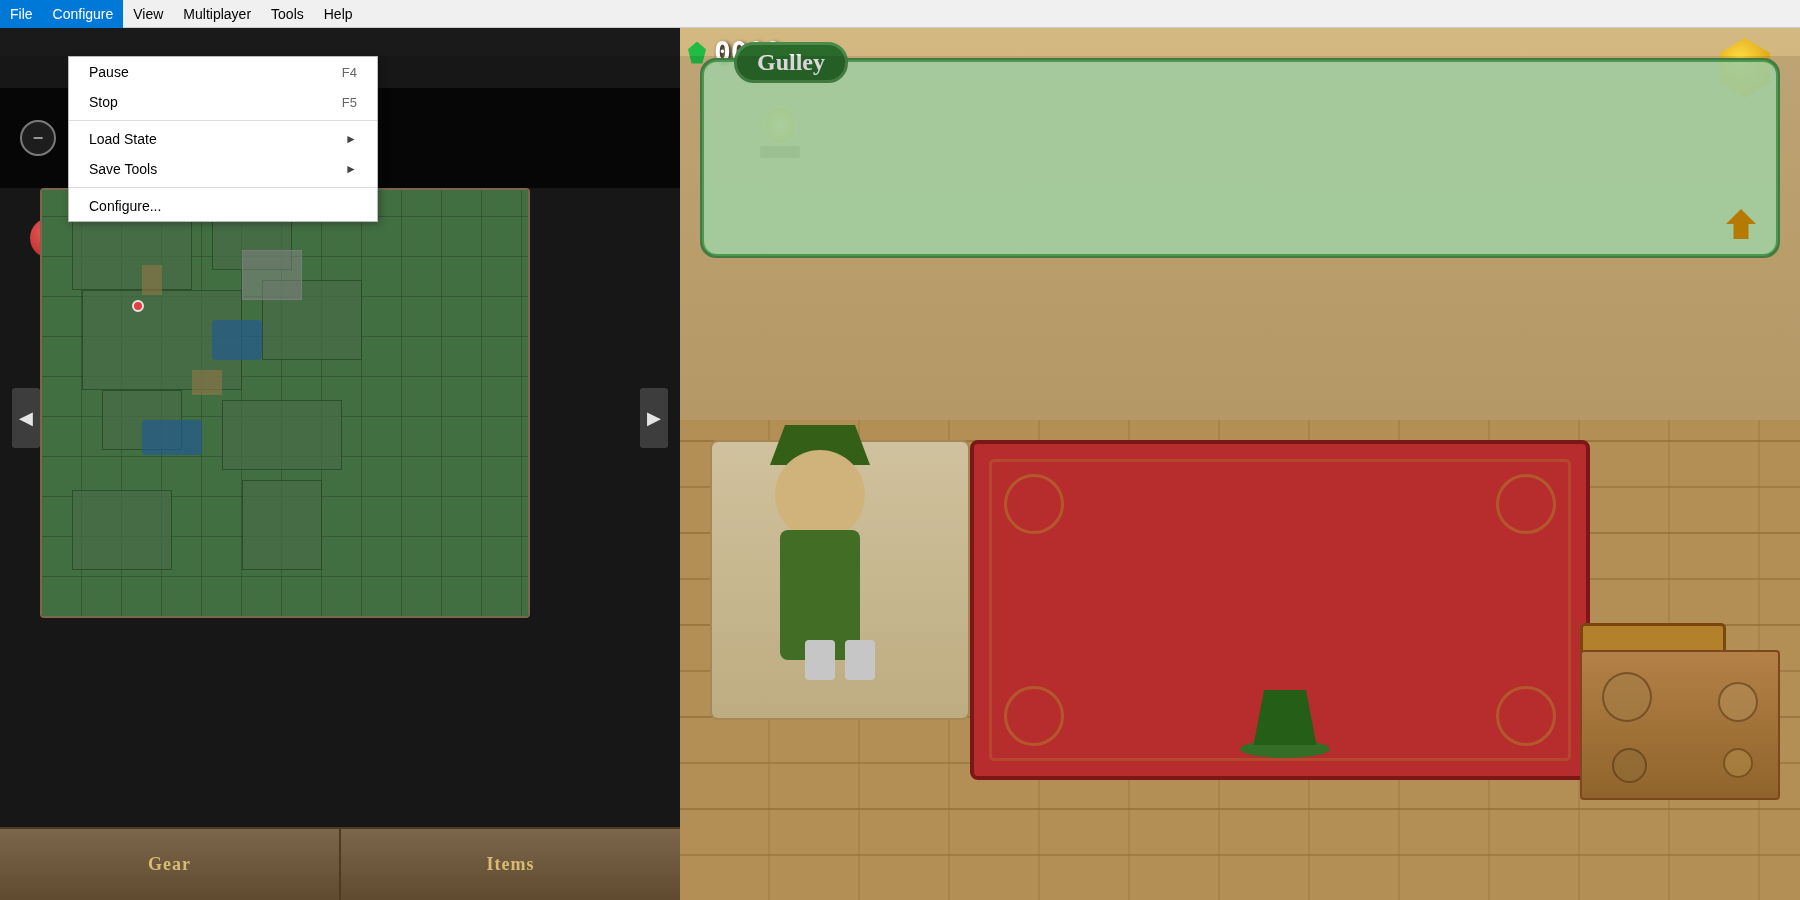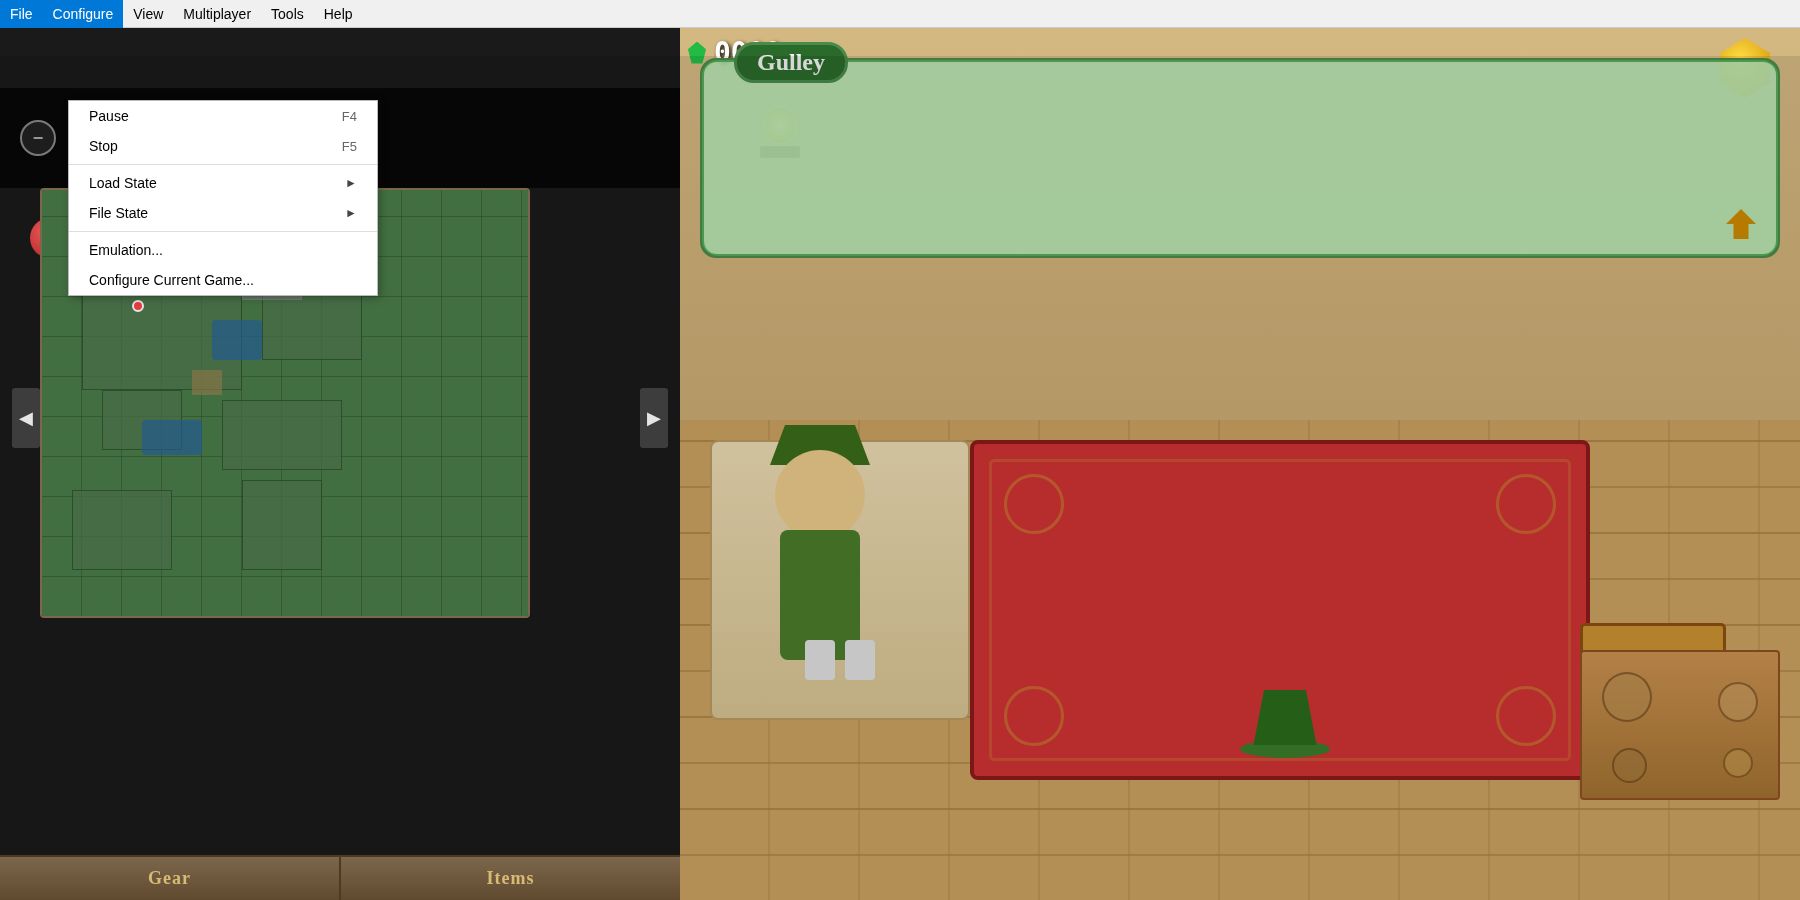--- a/index.html
+++ b/index.html
@@ -44,21 +44,20 @@
     
     #emulation-dropdown {
       position: absolute;
       top: 28px;
       left: 68px;
       width: 310px;
       background: white;
       border: 1px solid #bbb;
       box-shadow: 2px 2px 8px rgba(0,0,0,0.3);
       z-index: 200;
-      margin-top: 44px;
     }
     .dropdown-item {
       display: flex;
       align-items: center;
       justify-content: space-between;
       padding: 7px 20px;
       font-size: 14px;
       cursor: pointer;
       color: #000;
       white-space: nowrap;
@@ -149,21 +148,21 @@
       top: 360px;
       border-radius: 3px;
     }
 
     
     #bottom-bar {
       position: absolute;
       bottom: 0;
       left: 0;
       width: 680px;
-      height: 45px;
+      height: 73px;
       background: linear-gradient(180deg, #8b7355 0%, #6b5335 100%);
       display: flex;
       border-top: 2px solid #5a4025;
     }
     .bottom-btn {
       flex: 1;
       display: flex;
       align-items: center;
       justify-content: center;
       font-size: 18px;
@@ -757,25 +756,22 @@
     <div class="dropdown-item">
       <span>Stop</span>
       <span class="shortcut">F5</span>
     </div>
     <div class="dropdown-separator"></div>
     <div class="dropdown-item">
       <span>Load State</span>
       <span class="arrow">►</span>
     </div>
     <div class="dropdown-item">
-      <span>File State</span>
+      <span>Save Tools</span>
       <span class="arrow">►</span>
     </div>
     <div class="dropdown-separator"></div>
     <div class="dropdown-item">
-      <span>Emulation...</span>
-    </div>
-    <div class="dropdown-item">
-      <span>Configure Current Game...</span>
+      <span>Configure...</span>
     </div>
   </div>
 
 </div>
 
 </body></html>

